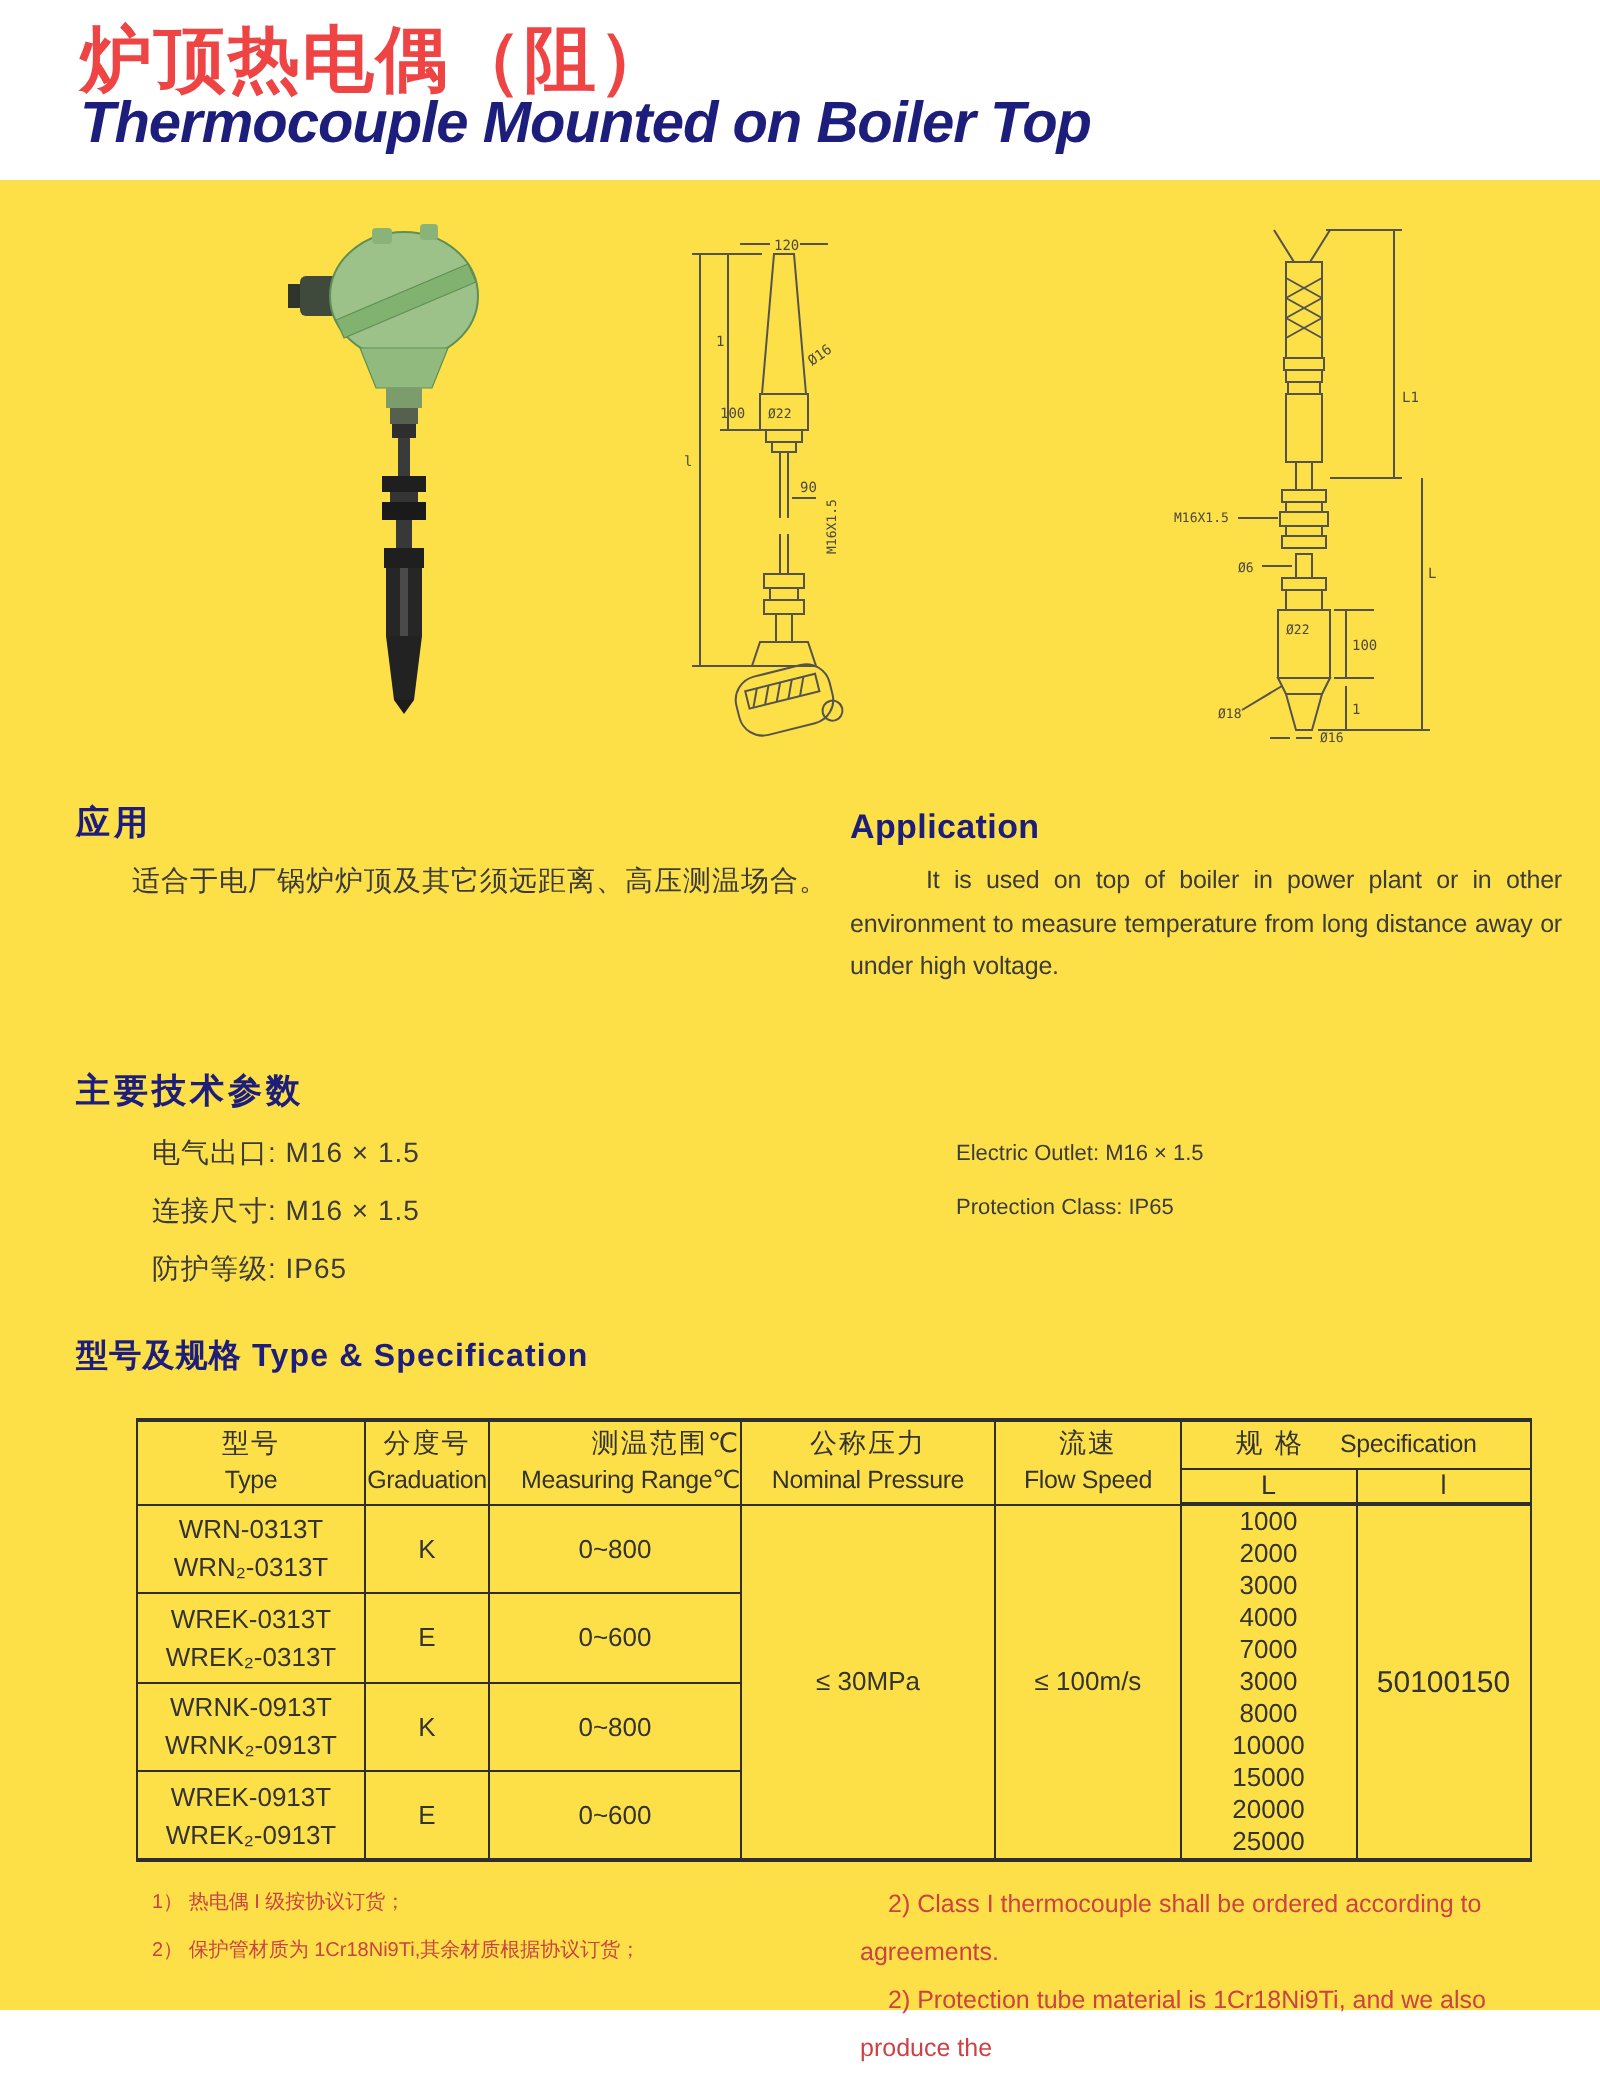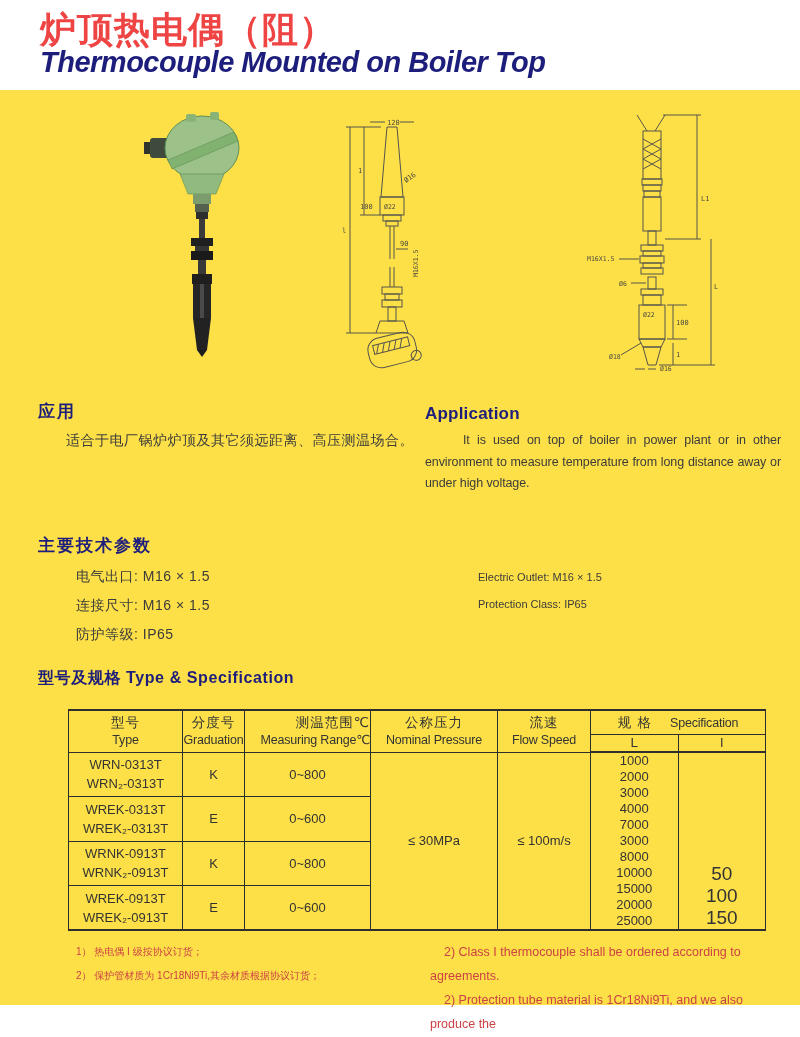--- a/index.html
+++ b/index.html
@@ -40,21 +40,21 @@
   .spec-table .hdr-row1 th { height:24px; }
   .spec-table .hdr-row2 th { height:18px; font-size:13.5px; border-bottom:2px solid #2e2e2e; }
   .spec-table th .zh { font-size:13.5px; line-height:19px; letter-spacing:1px; font-family:"DejaVu Sans","Liberation Sans",sans-serif; }
   .spec-table th .en { font-size:12.5px; line-height:17px; letter-spacing:-0.2px; }
   .spec-table td { font-size:13px; }
   .spec-table tr.body-row td { height:44px; }
   .model-cell div { line-height:19px; }
   .big-val { font-size:13.5px; }
   .l-col-cell { vertical-align:top; }
   .l-list div { line-height:16px; font-size:13px; }
-  .small-l-cell { height:176px; display:flex; flex-direction:column; justify-content:flex-end; align-items:center; font-size:19px; }
+  .small-l-cell { height:176px; display:flex; flex-direction:row; justify-content:center; align-items:center; font-size:15px; }
 
   .notes-zh { position:absolute; left:76px; top:850px; font-size:10px; color:#cc4145; line-height:24px; }
   .notes-en { position:absolute; left:430px; top:850px; width:360px; font-size:12.5px; color:#cc4145; line-height:24px; }
   .notes-en .indent { text-indent:14px; }
 </style>
 </head>
 <body>
 
 <div class="page">
 

